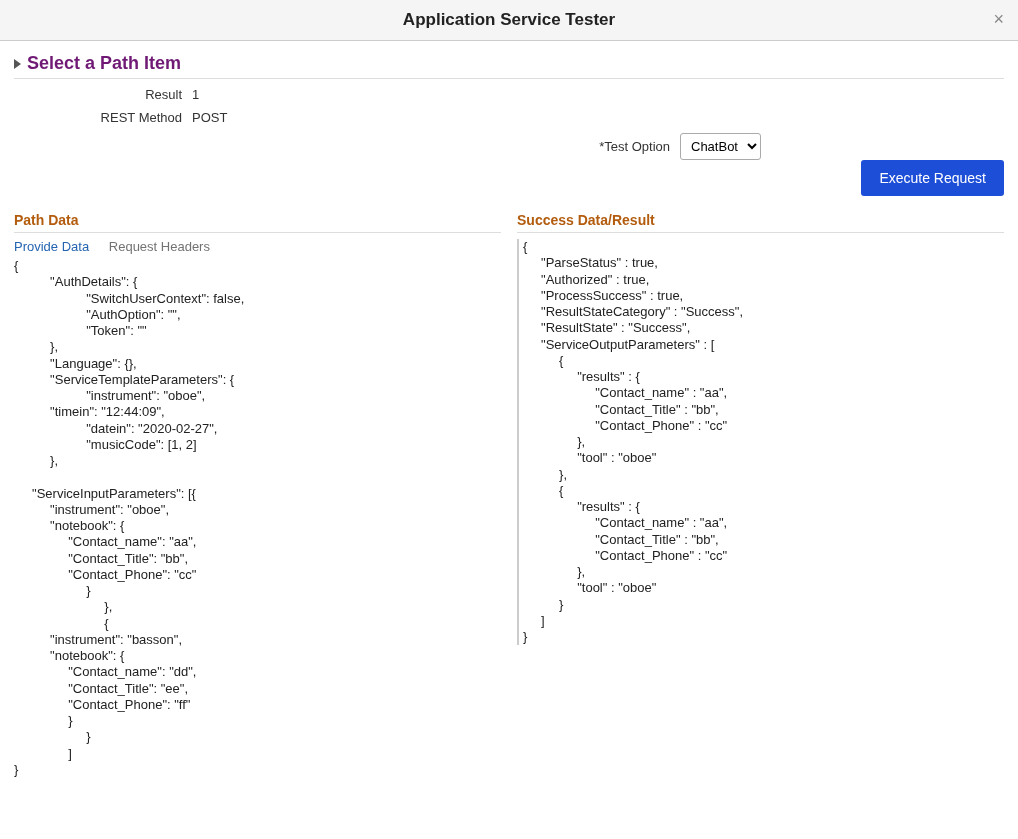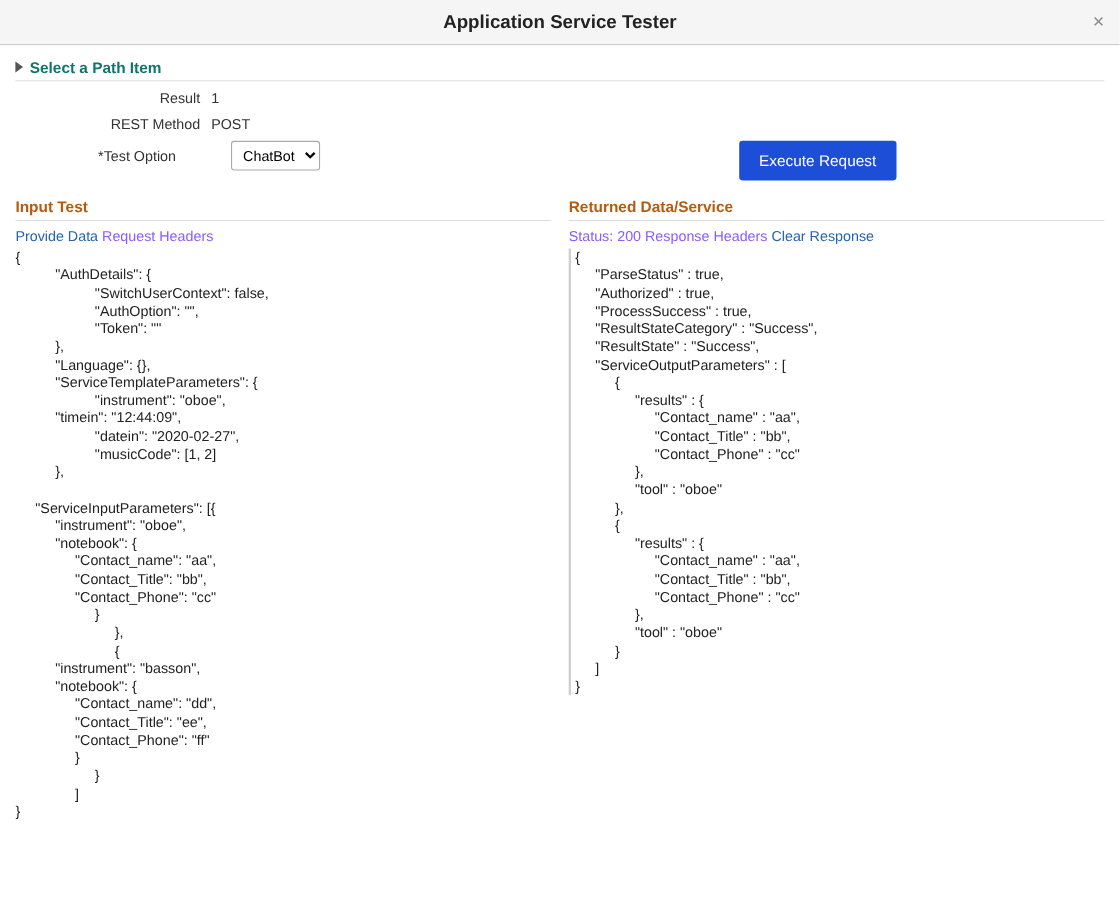--- a/index.html
+++ b/index.html
@@ -35,23 +35,23 @@
       cursor: pointer;
       line-height: 1;
     }
     .content {
       padding: 12px 14px;
     }
     .collapsible {
       display: flex;
       align-items: center;
       gap: 6px;
-      color: #0f766e;
+      color: #701a75;
       font-weight: bold;
-      font-size: 14px;
+      font-size: 18px;
       cursor: pointer;
       border-bottom: 1px solid #ddd;
       padding-bottom: 4px;
       margin-bottom: 8px;
     }
     .tri {
       display: inline-block;
       width: 0; height: 0;
       border-top: 5px solid transparent;
       border-bottom: 5px solid transparent;
@@ -84,21 +84,20 @@
     .value {
       color: #333;
       font-size: 13px;
     }
     select {
       font-size: 13px;
       padding: 4px 6px;
       border: 1px solid #aaa;
       border-radius: 3px;
       background: #fff;
-      margin-left: 40px;
     }
     .exec-btn {
       background: #1d4ed8;
       color: #fff;
       border: none;
       padding: 10px 18px;
       font-size: 14px;
       border-radius: 3px;
       cursor: pointer;
     }
@@ -137,21 +136,21 @@
       margin-bottom: 6px;
     }
     .panel-links {
       font-size: 13px;
       margin-bottom: 4px;
     }
     .link {
       color: #2464b0;
       cursor: pointer;
     }
-    .muted { color: #8b5cf6; }
+    .muted { color: #737373; margin-left: 16px; }
     .code-area {
       font-family: Arial, Helvetica, sans-serif;
       font-size: 13px;
       white-space: pre;
       line-height: 1.25;
       color: #222;
       border-left: 2px solid #ccc;
       padding-left: 4px;
       overflow: auto;
       max-height: 530px;
@@ -180,37 +179,37 @@
     </div>
   </div>
 
   <div class="form-row">
     <div class="form-right">
       <div class="label-r">REST Method</div>
       <div class="value">POST</div>
     </div>
   </div>
 
-  <div class="form-row" style="align-items:flex-start;">
+  <div class="form-row" style="align-items:flex-end;flex-direction:column;">
     <div class="form-left">
       <div class="label">*Test Option</div>
       <select>
         <option>ChatBot</option>
       </select>
     </div>
     <div class="form-right">
       <div class="label-r"></div>
       <button class="exec-btn">Execute Request</button>
     </div>
   </div>
 
 
   <div class="panels">
     <div class="panel">
-      <div class="panel-title">Input Test</div>
+      <div class="panel-title">Path Data</div>
       <div class="panel-links">
         <span class="link">Provide Data</span>
         <span> </span>
         <span class="muted">Request Headers</span>
       </div>
       <div class="code-area noleft">{
           "AuthDetails": {
                     "SwitchUserContext": false,
                     "AuthOption": "",
                     "Token": ""
@@ -237,28 +236,21 @@
                "Contact_name": "dd",
                "Contact_Title": "ee",
                "Contact_Phone": "ff"
                }
                     }
                ]
 }</div>
     </div>
 
     <div class="panel">
-      <div class="panel-title">Returned Data/Service</div>
-      <div class="panel-links">
-        <span class="muted">Status: 200</span>
-        <span> </span>
-        <span class="muted">Response Headers</span>
-        <span> </span>
-        <span class="link">Clear Response</span>
-      </div>
+      <div class="panel-title">Success Data/Result</div>
       <div class="code-area">{
      "ParseStatus" : true,
      "Authorized" : true,
      "ProcessSuccess" : true,
      "ResultStateCategory" : "Success",
      "ResultState" : "Success",
      "ServiceOutputParameters" : [
           {
                "results" : {
                     "Contact_name" : "aa",

